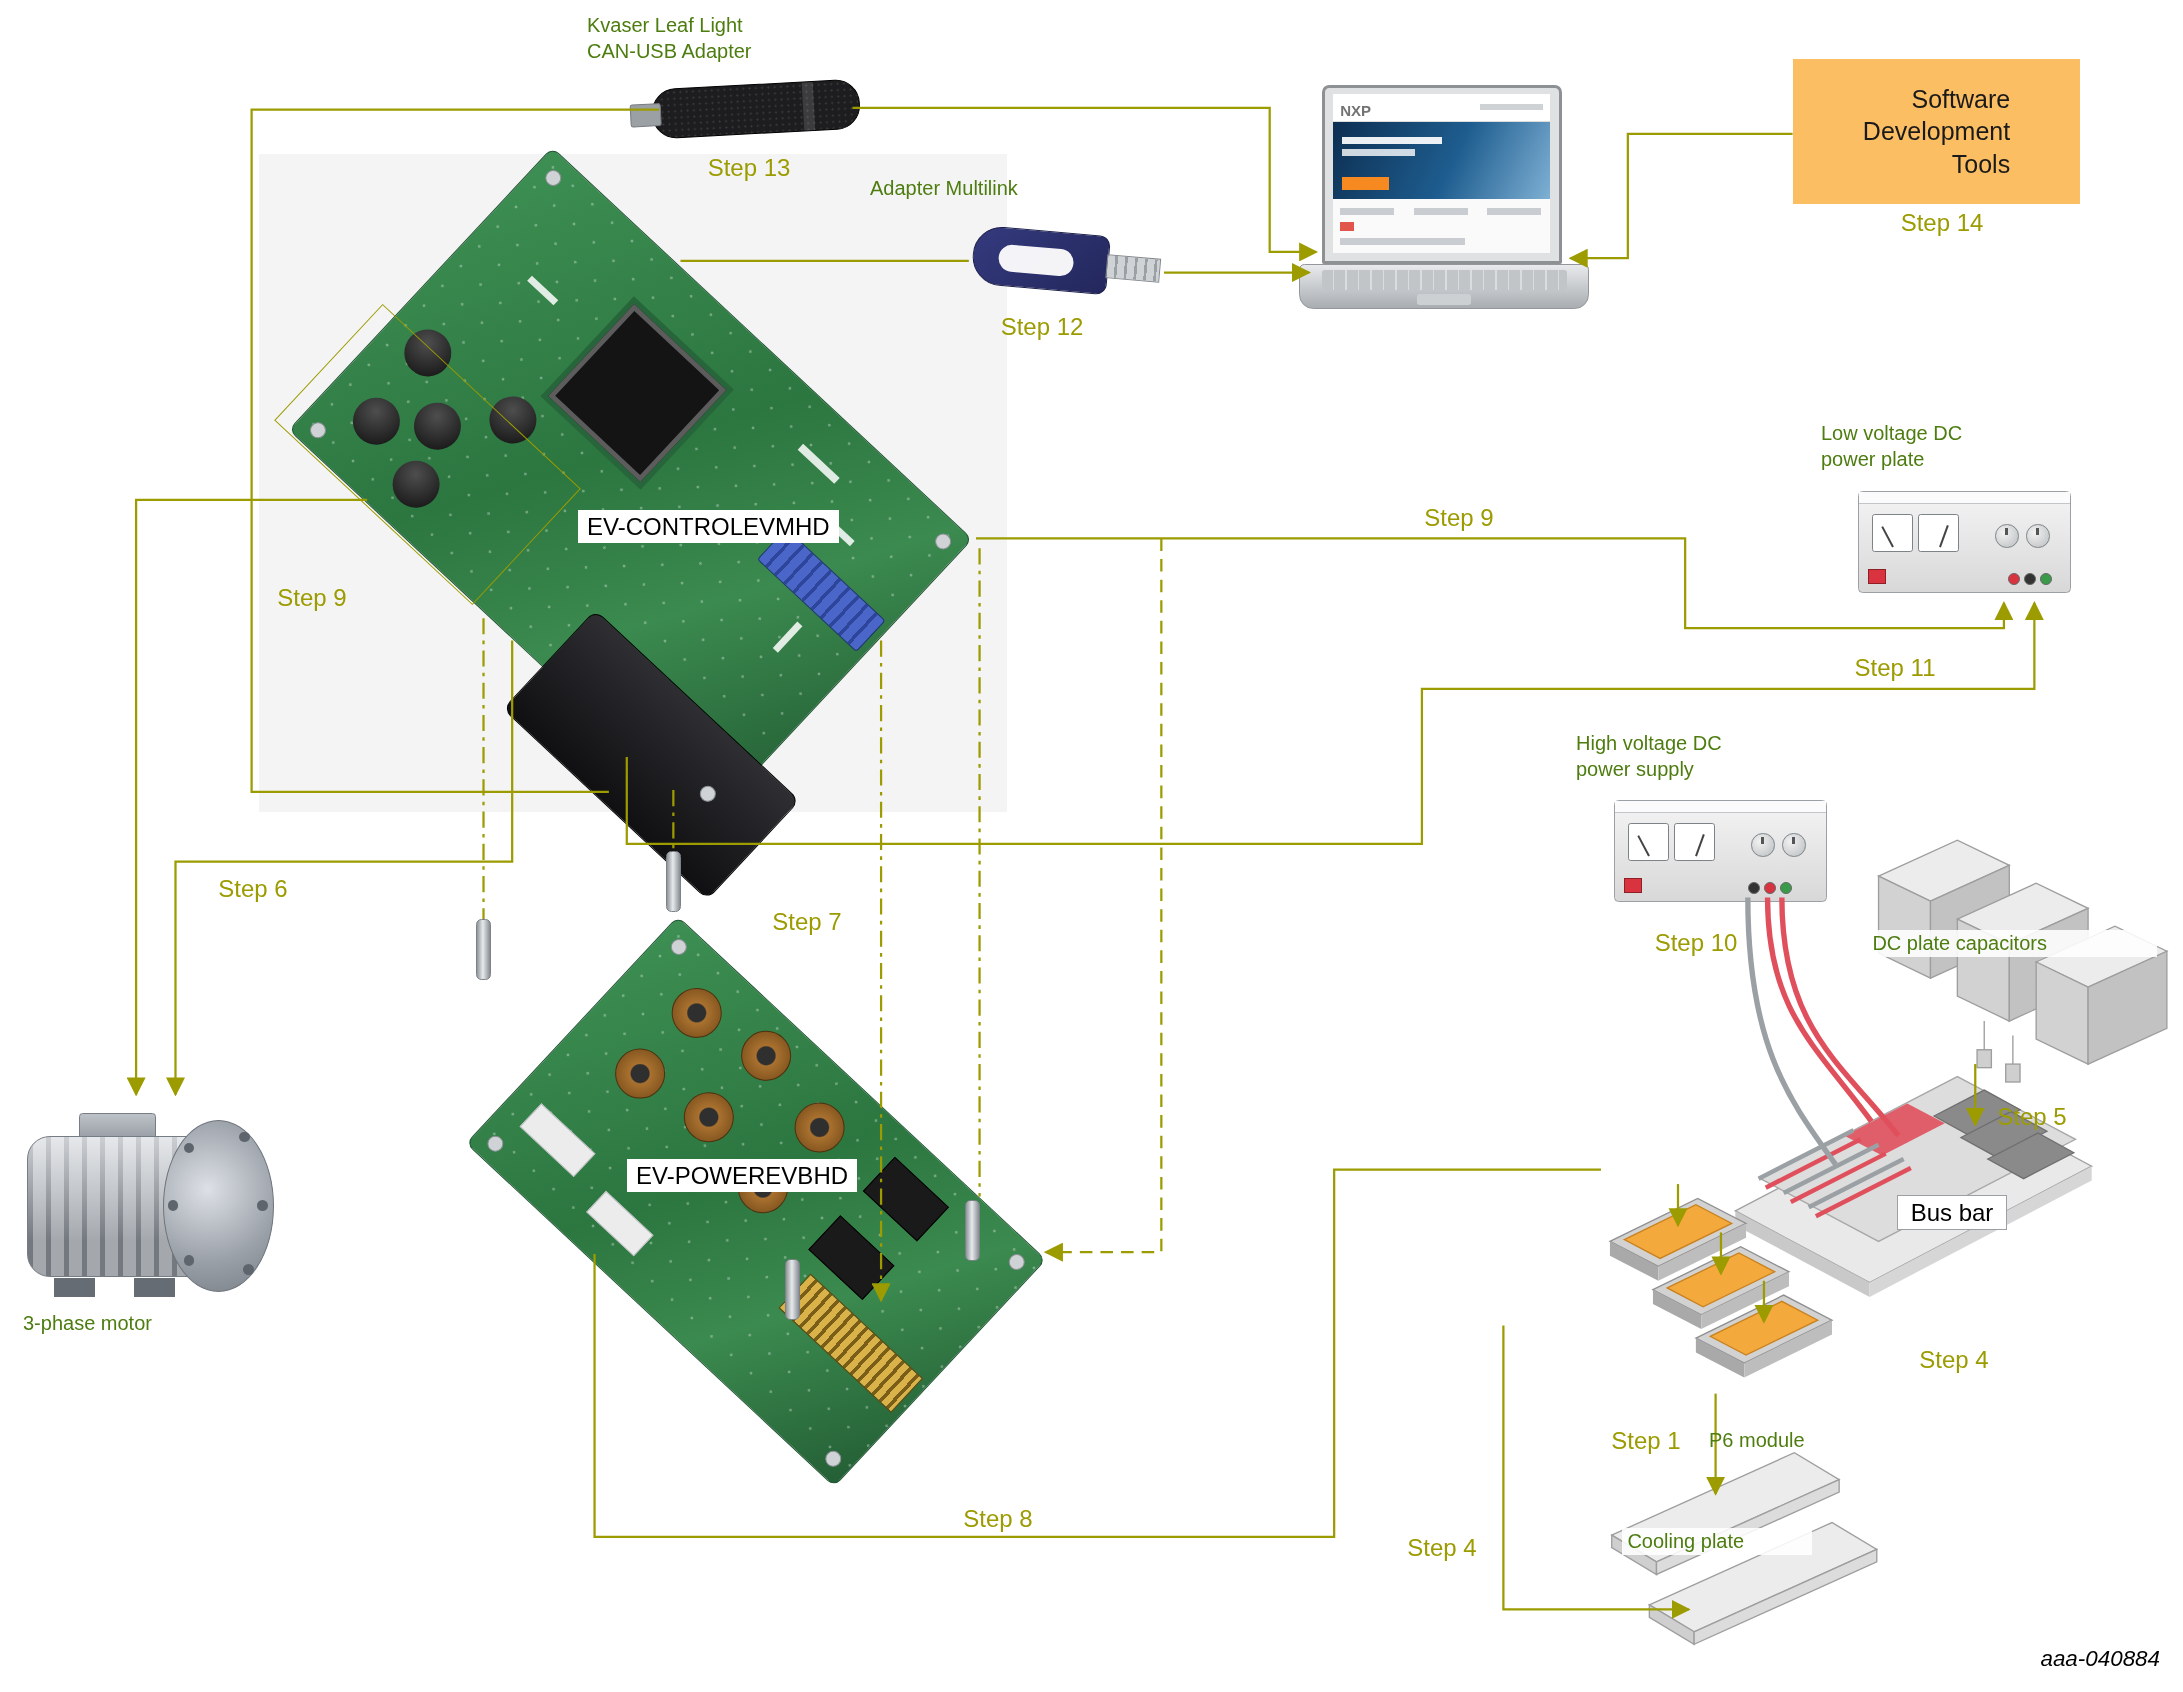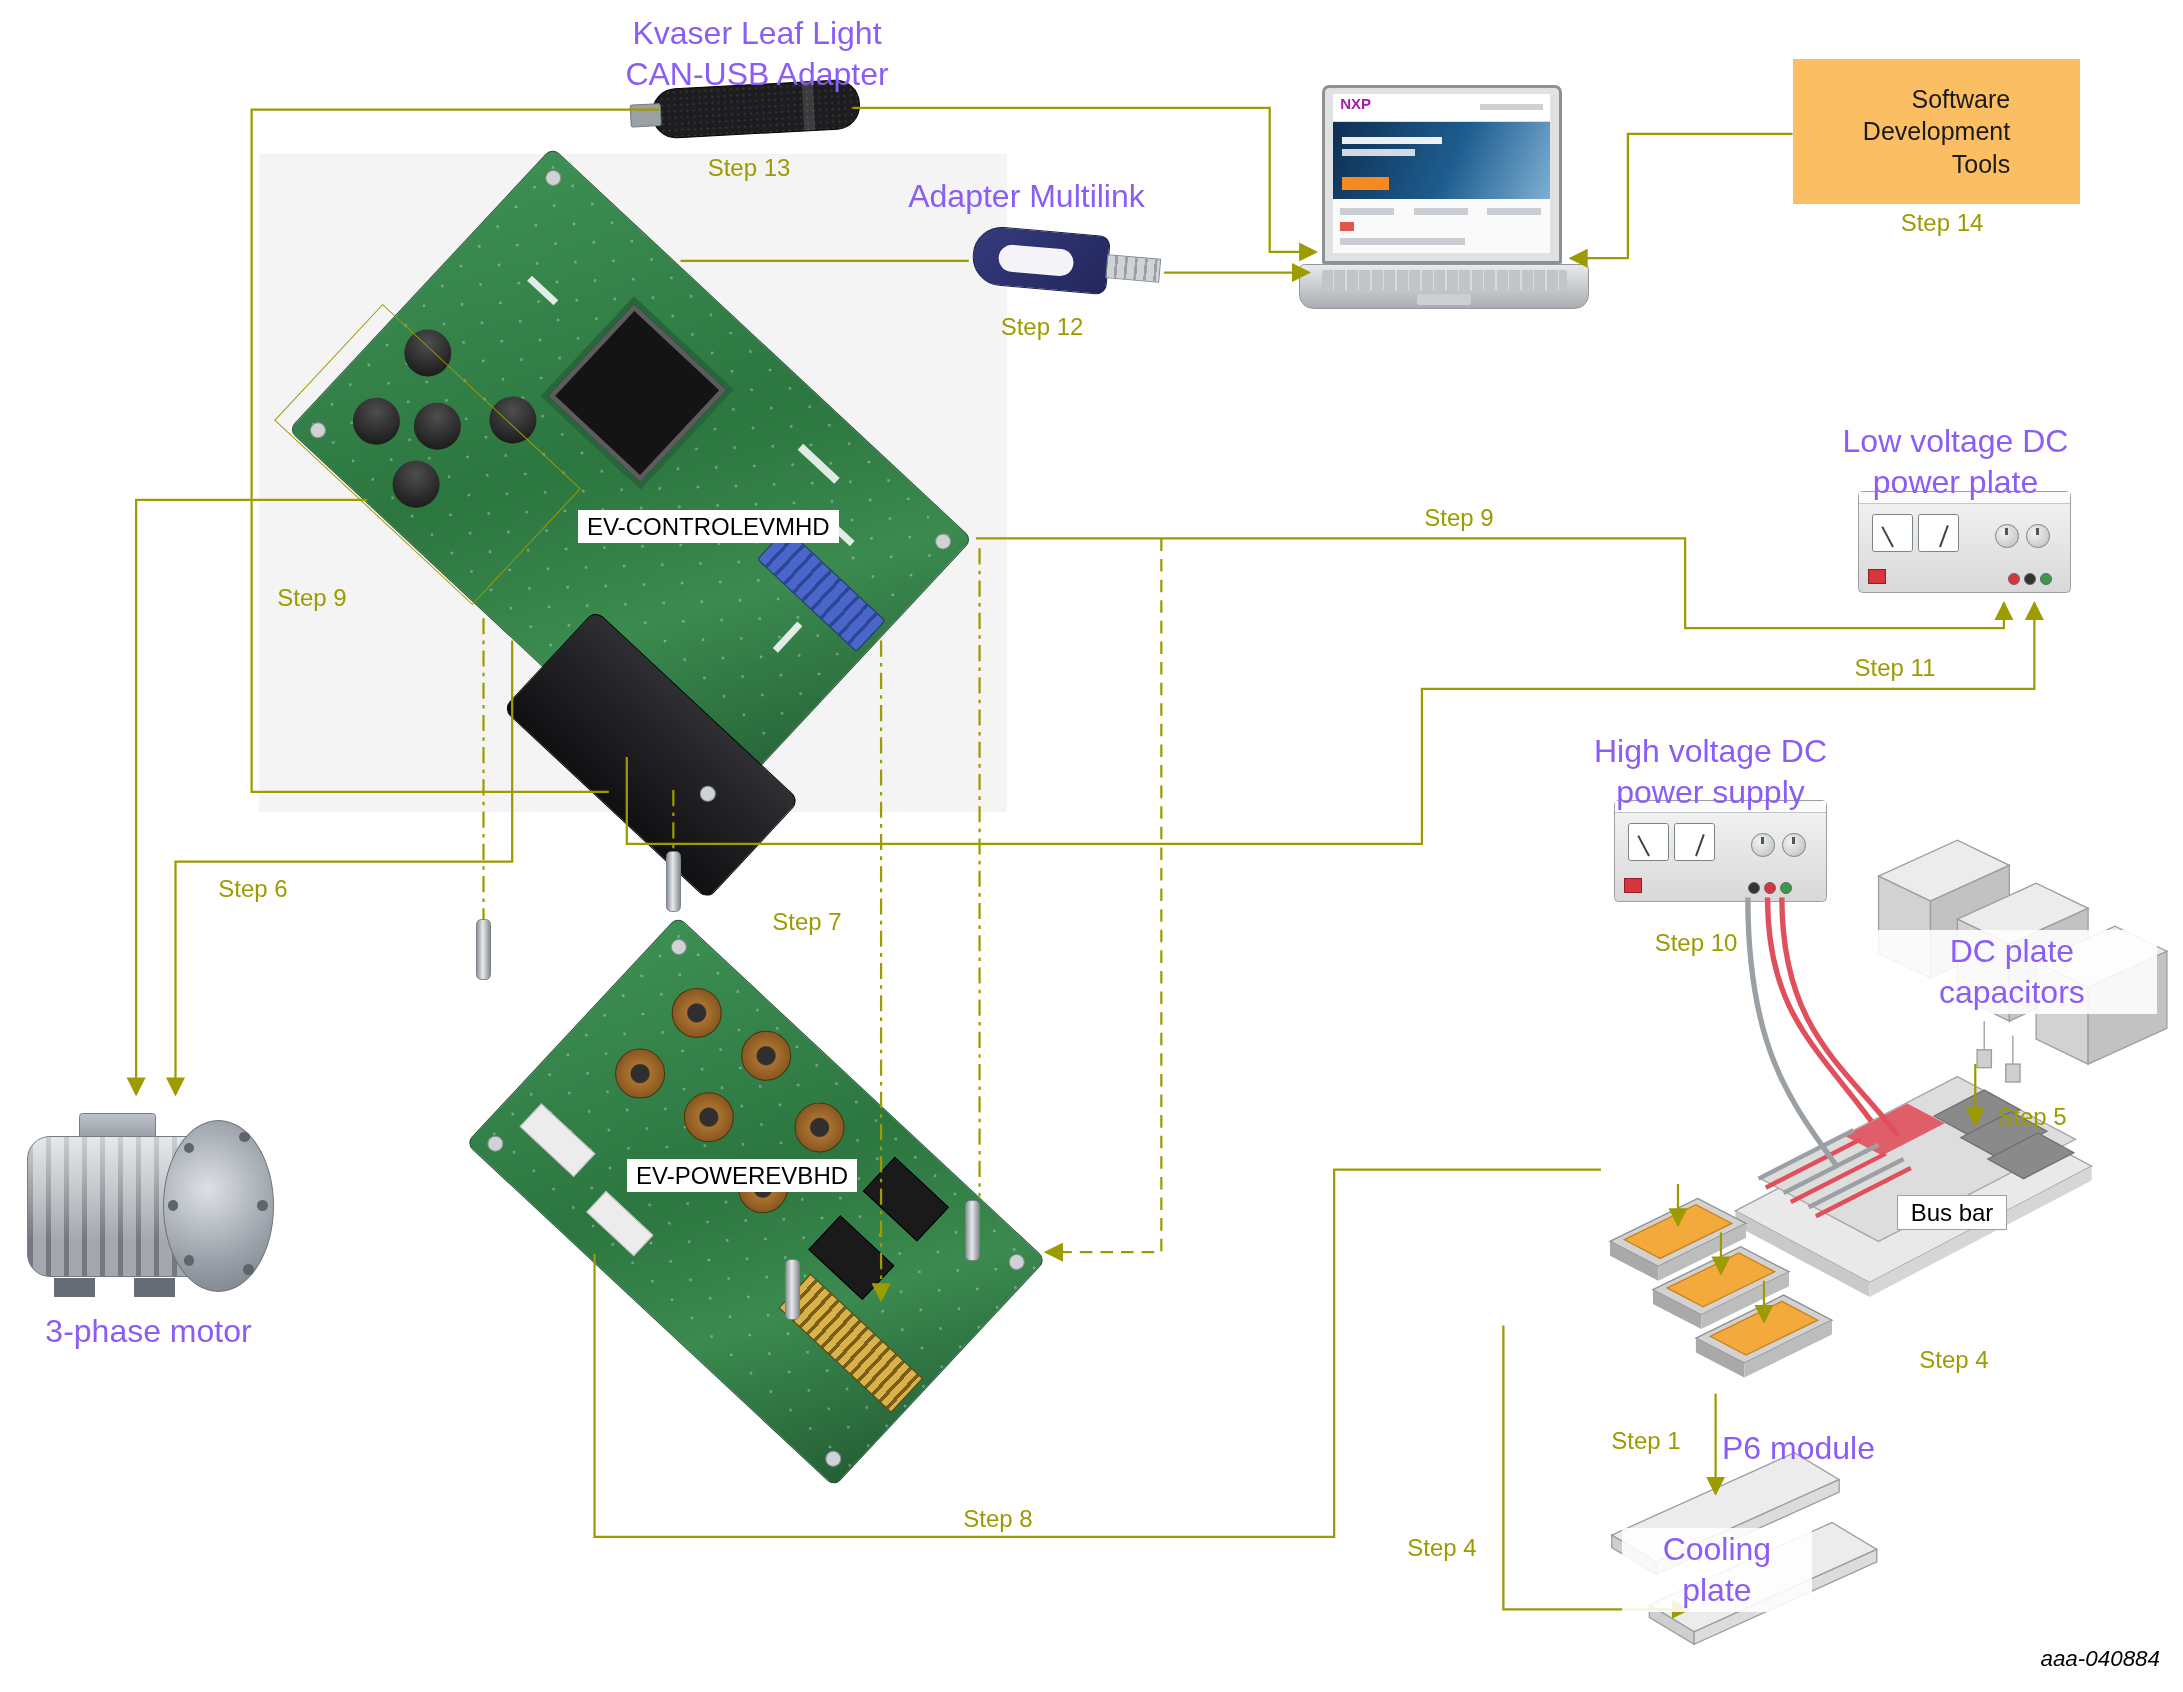--- a/index.html
+++ b/index.html
@@ -1,19 +1,19 @@
 <!DOCTYPE html>
 <html style="font-size:14.3px"><head>
 <meta charset="utf-8">
 <style>
   html,body{margin:0;padding:0;background:#fff;}
   .canvas{position:relative;width:2183px;height:1693px;background:#fff;overflow:hidden;
           font-family:"Liberation Sans",sans-serif;color:#111;}
   
-  .lbl{position:absolute;font-size:32px;line-height:1.28;text-align:center;white-space:pre-line;color:#8b5cf6;z-index:6;}
+  .lbl{position:absolute;font-size:20px;line-height:1.28;text-align:left;white-space:pre-line;color:#4d7c0f;z-index:6;}
   .lbl.bg{background:rgba(255,255,255,.88);padding:0.9px 5.4px;}
   .step{position:absolute;font-size:24px;color:#9C9B00;transform:translate(-50%,-50%);white-space:nowrap;z-index:6;}
   .plate-label{position:absolute;background:#fff;padding:2.7px 9px;font-size:24px;color:#000;white-space:nowrap;z-index:6;}
   .boxed{border:1.8px solid #9aa0a4;text-align:center;}
   .figid{position:absolute;right:23px;top:1646px;font-size:22.4px;font-style:italic;color:#000;z-index:6;}
   
   .backdrop{position:absolute;left:259px;top:154px;width:748px;height:658px;background:#f4f4f4;z-index:1;}
   
   .board{position:absolute;border-radius:9px;z-index:2;
     background-image:radial-gradient(rgba(255,255,255,.35) 1.1px,transparent 1.5px),
@@ -33,21 +33,21 @@
   .blk{position:absolute;background:#1a1a1a;border:0.9px solid #000;}
   .pins-gold{position:absolute;left:340px;top:170px;width:152px;height:45px;background:repeating-linear-gradient(90deg,#d9b34a 0 6.3px,#7a5d17 6.3px 9.9px);border:1.8px solid #5e4a12;}
   .wconn{position:absolute;background:#ececec;border:1.8px solid #b7bbbd;}
   .callout{position:absolute;left:292px;top:375px;width:269px;height:157px;transform:rotate(43deg);border:1.8px solid #9C9B00;z-index:3;}
   .standoff{position:absolute;width:12.5px;height:59px;background:linear-gradient(90deg,#8e949a,#e7eaec 45%,#878d93);border:0.9px solid #7d8287;border-radius:5.4px;z-index:4;}
   
   .laptop{position:absolute;left:1299px;top:85px;width:288px;height:226px;z-index:2;}
   .lt-screen{position:absolute;left:23px;top:0;width:240px;height:179px;background:#dfe1e3;border:3.6px solid #8e9194;border-radius:7.2px 7.2px 1.8px 1.8px;box-sizing:border-box;}
   .lt-display{position:absolute;left:8px;top:6.3px;width:217px;height:159px;background:#fff;overflow:hidden;}
   .nxbar{position:absolute;left:0;top:0;width:100%;height:27px;border-bottom:0.9px solid #ddd;background:#fff;}
-  .nxp{position:absolute;left:7.2px;top:1px;font-weight:bold;font-size:15px;color:#a21caf;}
+  .nxp{position:absolute;left:7.2px;top:8px;font-weight:bold;font-size:15px;color:#737373;}
   .nxmenu{position:absolute;right:7.2px;top:9.9px;width:63px;height:6.3px;background:#cfd2d5;}
   .hero{position:absolute;left:0;top:28px;width:100%;height:77px;background:linear-gradient(115deg,#0d2f52,#1e5d8f 55%,#7fb0d4);}
   .hl1{position:absolute;left:9px;top:14.3px;width:100px;height:7.2px;background:#fff;opacity:.92;}
   .hl2{position:absolute;left:9px;top:27px;width:73px;height:6.3px;background:#fff;opacity:.8;}
   .cta{position:absolute;left:9px;bottom:9px;width:47px;height:13.4px;background:#f6891f;}
   .below{position:absolute;left:0;top:105px;width:100%;height:55px;background:#fafafa;}
   .colbar{position:absolute;height:6.3px;background:#c9ccd0;}
   .colacc{position:absolute;width:14.3px;height:9px;background:#e2554d;}
   .lt-base{position:absolute;left:0;top:179px;width:288px;height:43px;background:linear-gradient(#e8eaec,#a9adb1);border:0.9px solid #93979b;border-radius:5.4px 5.4px 14.3px 14.3px;}
   .lt-kb{position:absolute;left:21.5px;top:5.4px;width:245px;height:19.7px;background:repeating-linear-gradient(90deg,#c2c5c8 0 10.7px,#dadcdf 10.7px 12.5px);border-radius:2.7px;}

